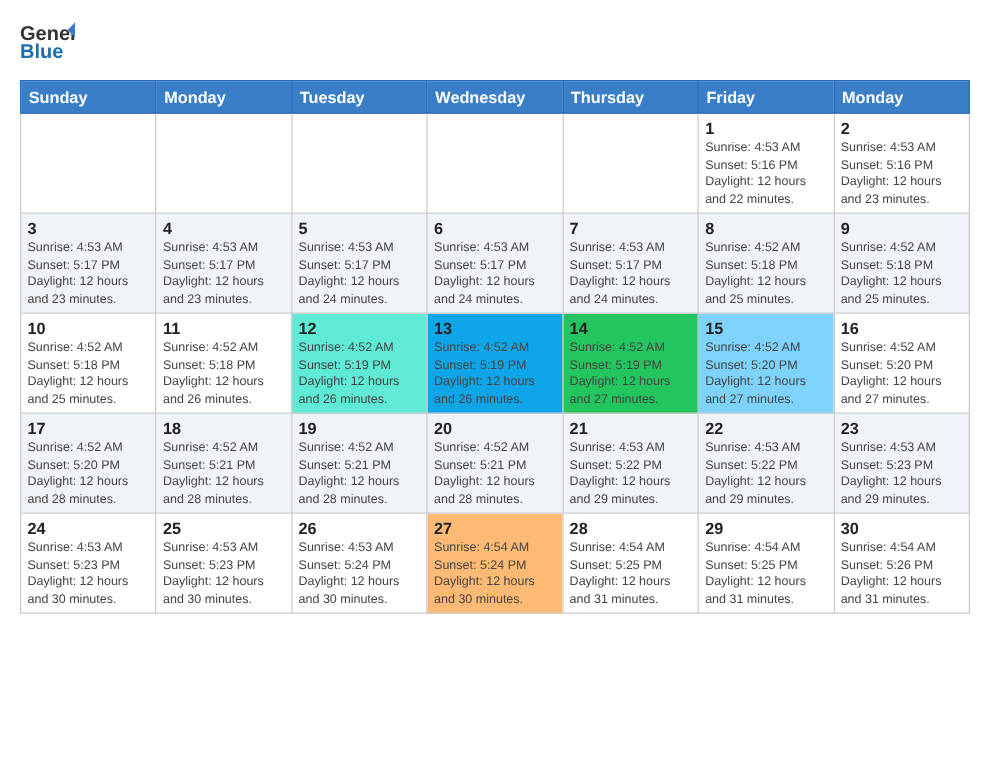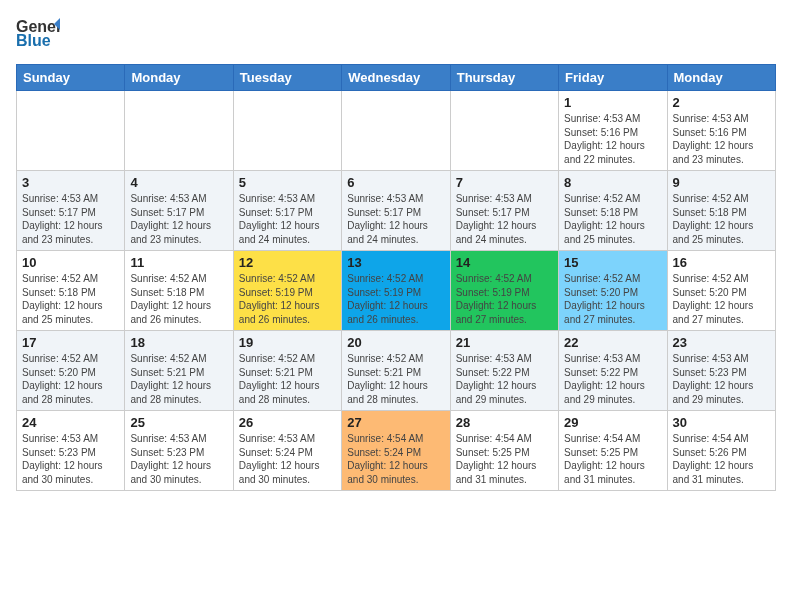--- a/index.html
+++ b/index.html
@@ -177,21 +177,21 @@
           <div class="day-info" style="white-space: pre-line;">Sunrise: 4:52 AM
 Sunset: 5:18 PM
 Daylight: 12 hours and 25 minutes.</div>
         </td>
         <td style="background: rgb(255, 255, 255);">
           <div class="day-number">11</div>
           <div class="day-info" style="white-space: pre-line;">Sunrise: 4:52 AM
 Sunset: 5:18 PM
 Daylight: 12 hours and 26 minutes.</div>
         </td>
-        <td style="background: #fde047; margin-left: 24px;">
+        <td style="background: #5eead4; margin-left: 24px;">
           <div class="day-number">12</div>
           <div class="day-info" style="white-space: pre-line;">Sunrise: 4:52 AM
 Sunset: 5:19 PM
 Daylight: 12 hours and 26 minutes.</div>
         </td>
         <td style="background: #0ea5e9; margin-left: 30px;">
           <div class="day-number">13</div>
           <div class="day-info" style="white-space: pre-line;">Sunrise: 4:52 AM
 Sunset: 5:19 PM
 Daylight: 12 hours and 26 minutes.</div>

